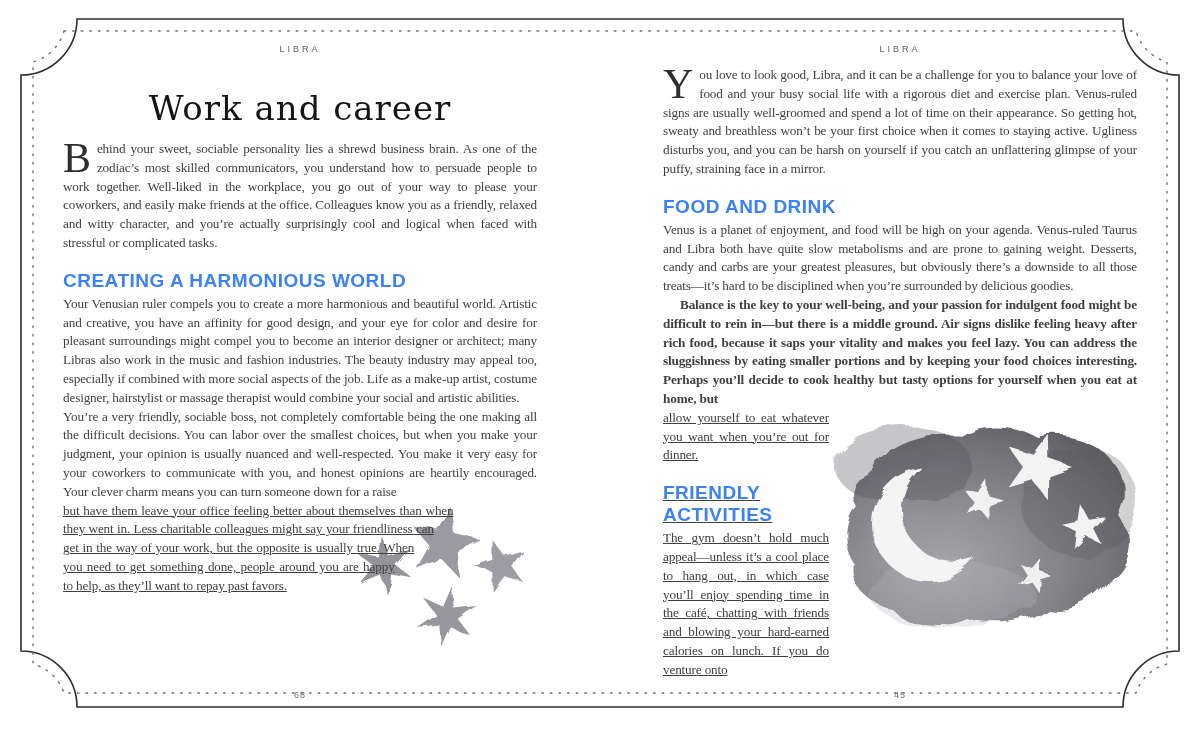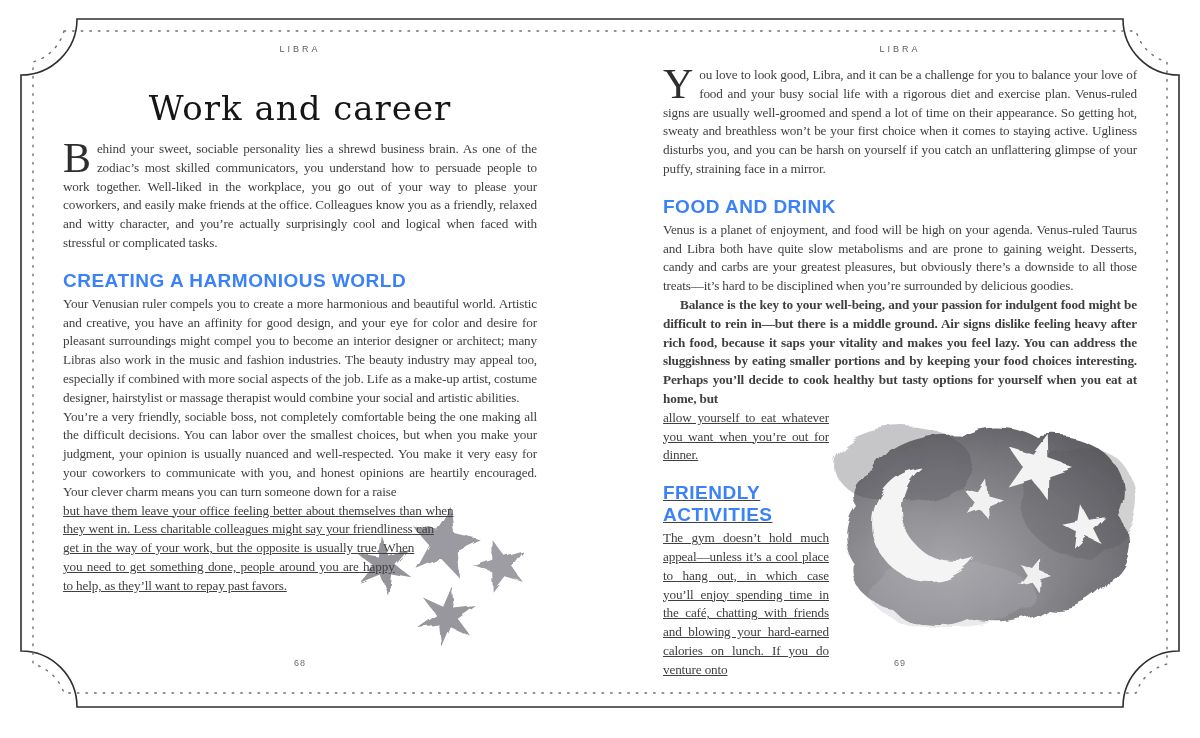--- a/index.html
+++ b/index.html
@@ -19,21 +19,21 @@
            padding:2px 6px 0 0;color:#2e2e2e;}
   .sec-heading{margin:17px 0 3px 0;font-family:"Liberation Sans", sans-serif;font-weight:bold;
                font-size:19px;letter-spacing:0.5px;color:#3b82f6;}
   .indent{text-indent:17px;font-weight:bold;}
   .wrapzone{position:relative;text-decoration:underline;}
   .stars-float{float:right;width:228px;height:168px;
                shape-outside:polygon(72% 0%, 100% 0%, 100% 100%, -5% 100%);}
   .stars-float svg{display:block;margin-left:auto;}
   .moon-float{float:right;width:308px;height:238px;}
   .moon-float svg{display:block;margin-left:auto;}
-  .folio{position:absolute;top:620px;left:0;right:0;text-align:center;
+  .folio{position:absolute;top:652px;left:0;right:0;text-align:center;
          font-family:"Liberation Sans", sans-serif;font-size:9px;letter-spacing:1px;color:#6d6d6d;}
   .defs-holder{position:absolute;width:0;height:0;overflow:hidden;}
 </style>
 </head>
 <body>
 
 <div class="spread">
 
   <svg class="defs-holder" aria-hidden="true">
     <defs>
@@ -123,16 +123,16 @@
             <use href="#star5" transform="translate(252,118) rotate(-10) scale(23)" fill="#f3f3f3"></use>
             <use href="#star5" transform="translate(202,166) rotate(20) scale(18)" fill="#f0f0f0"></use>
           </g>
         </svg>
       </div>
       <p>allow yourself to eat whatever you want when you’re out for dinner.</p>
       <h2 class="sec-heading">FRIENDLY ACTIVITIES</h2>
       <p>The gym doesn’t hold much appeal—unless it’s a cool place to hang out, in which case you’ll enjoy spending time in the café, chatting with friends and blowing your hard-earned calories on lunch. If you do venture onto</p>
     </div>
 
-    <div class="folio">69</div>
+    <div class="folio">45</div>
   </div>
 
 </div>
 
 </body></html>

